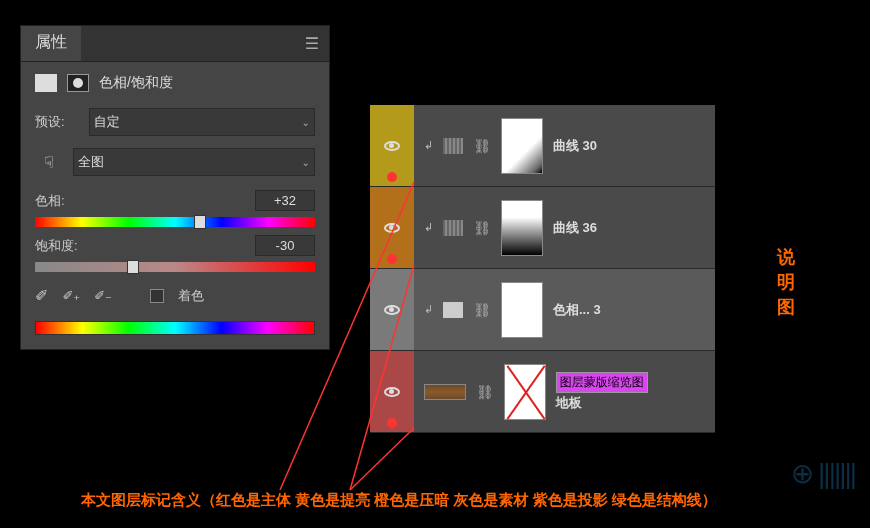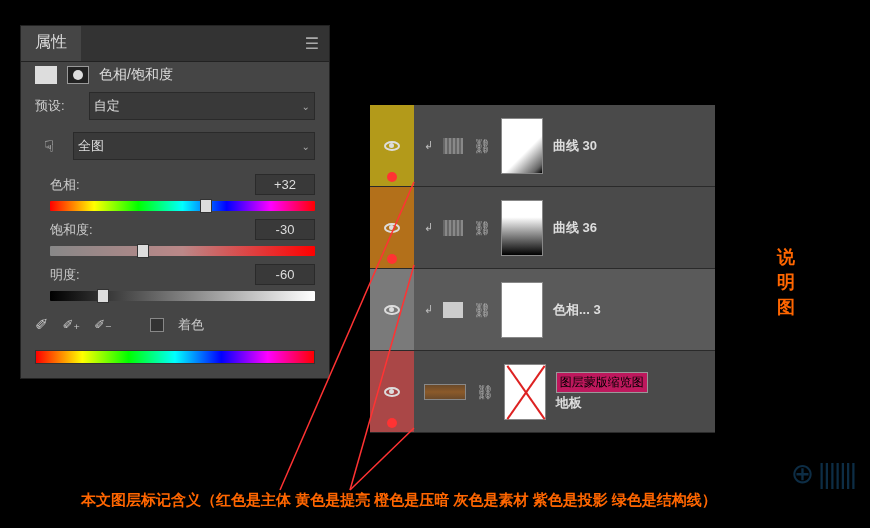--- a/index.html
+++ b/index.html
@@ -4,35 +4,35 @@
 <style>
 * { box-sizing: border-box; margin: 0; padding: 0; }
 body { background: #000; font-family: "Microsoft YaHei", sans-serif; width: 870px; height: 528px; position: relative; overflow: hidden; }
 
 .panel { position: absolute; left: 20px; top: 25px; width: 310px; background: #454545; border: 1px solid #222; }
 .tabs { display: flex; background: #333; border-bottom: 1px solid #222; }
 .tab { padding: 6px 14px; font-size: 16px; color: #aaa; cursor: pointer; }
 .tab.active { background: #454545; color: #ddd; }
 .menu-icon { margin-left: auto; padding: 8px 10px; color: #aaa; cursor: pointer; }
 
-.panel-head { display: flex; align-items: center; padding: 4px 14px; gap: 10px; }
+.panel-head { display: flex; align-items: center; padding: 12px 14px; gap: 10px; }
 .icon-box { width: 22px; height: 18px; background: #ddd; display: inline-block; }
 .icon-mask { width: 22px; height: 18px; background: #222; border: 1px solid #999; display: inline-flex; align-items: center; justify-content: center; }
 .icon-mask::after { content: ""; width: 10px; height: 10px; background: #ddd; border-radius: 50%; }
 .panel-title { color: #ddd; font-size: 14px; }
 
 .preset-row { display: flex; align-items: center; padding: 4px 14px 8px; gap: 24px; }
 .label { color: #ccc; font-size: 13px; }
 .select { flex: 1; background: #393939; border: 1px solid #2a2a2a; color: #ddd; padding: 4px 4px; font-size: 13px; display: flex; justify-content: space-between; align-items: center; cursor: pointer; }
 .chev { font-size: 10px; color: #aaa; }
 
 .hand-row { display: flex; align-items: center; padding: 4px 14px 10px; gap: 10px; }
 .hand-icon { width: 28px; height: 24px; display: flex; align-items: center; justify-content: center; color: #ddd; }
 
-.slider-group { padding: 4px 14px; margin-left: 15px; }
+.slider-group { padding: 4px 14px; }
 .slider-head { display: flex; justify-content: space-between; align-items: center; margin-bottom: 6px; }
 .val-input { width: 60px; background: #393939; border: 1px solid #2a2a2a; color: #ddd; text-align: center; padding: 2px 4px; font-size: 13px; }
 .gradient { height: 10px; position: relative; border-radius: 1px; }
 .hue-grad { background: linear-gradient(to right, #f00, #ff0, #0f0, #0ff, #00f, #f0f, #f00); }
 .sat-grad { background: linear-gradient(to right, #888, #b88, #f00); }
 .light-grad { background: linear-gradient(to right, #000, #fff); }
 .handle { position: absolute; top: -2px; width: 12px; height: 14px; background: #ddd; border: 1px solid #333; transform: translateX(-50%); }
 
 .tools-row { display: flex; align-items: center; padding: 10px 14px; gap: 14px; }
 .eyedrop { color: #ccc; font-size: 16px; }
@@ -54,21 +54,21 @@
 
 .layer-content { flex: 1; display: flex; align-items: center; gap: 10px; padding: 0 10px; }
 .link-icon { color: #bbb; font-size: 14px; }
 .thumb { width: 42px; height: 56px; background: #fff; border: 1px solid #888; position: relative; }
 .thumb.mask1 { background: linear-gradient(135deg, #fff 60%, #666 90%, #000); }
 .thumb.mask2 { background: linear-gradient(to bottom, #fff 30%, #000); }
 .thumb.x::before, .thumb.x::after { content: ""; position: absolute; width: 2px; height: 65px; background: #d22; left: 50%; top: -5px; }
 .thumb.x::before { transform: rotate(35deg); }
 .thumb.x::after { transform: rotate(-35deg); }
 .layer-name { color: #ddd; font-size: 13px; font-weight: bold; }
-.tooltip { background: #be185d; color: #000; font-size: 12px; padding: 1px 3px; border: 1px solid #999; }
+.tooltip { background: #d946ef; color: #000; font-size: 12px; padding: 1px 3px; border: 1px solid #999; }
 .wood-thumb { width: 42px; height: 16px; background: linear-gradient(#6b4a2a, #8b5a2a, #6b4a2a); border: 1px solid #888; }
 .small-icon { color: #bbb; font-size: 11px; }
 
 .side-text { position: absolute; right: 75px; top: 245px; color: #f60; font-size: 18px; font-weight: bold; line-height: 1.4; }
 .side-text span { display: block; }
 
 .caption { position: absolute; left: 45px; bottom: 18px; right: 20px; color: #f60; font-size: 15px; font-weight: bold; margin-left: 36px; }
 .caption span { white-space: nowrap; }
 
 svg.lines { position: absolute; left: 0; top: 0; pointer-events: none; }
@@ -115,29 +115,20 @@
   <div class="slider-group">
     <div class="slider-head">
       <span class="label">饱和度:</span>
       <input class="val-input" value="-30" style="">
     </div>
     <div class="gradient sat-grad">
       <div class="handle" style="left:35%"></div>
     </div>
   </div>
 
-  <div class="slider-group">
-    <div class="slider-head">
-      <span class="label">明度:</span>
-      <input class="val-input" value="-60" style="">
-    </div>
-    <div class="gradient light-grad">
-      <div class="handle" style="left:20%"></div>
-    </div>
-  </div>
 
   <div class="tools-row">
     <span class="eyedrop">✐</span>
     <span class="eyedrop sub">✐₊</span>
     <span class="eyedrop sub">✐₋</span>
     <span style="width:10px"></span>
     <span class="checkbox"></span>
     <span class="label">着色</span>
   </div>
   <div class="spectrum"></div>

